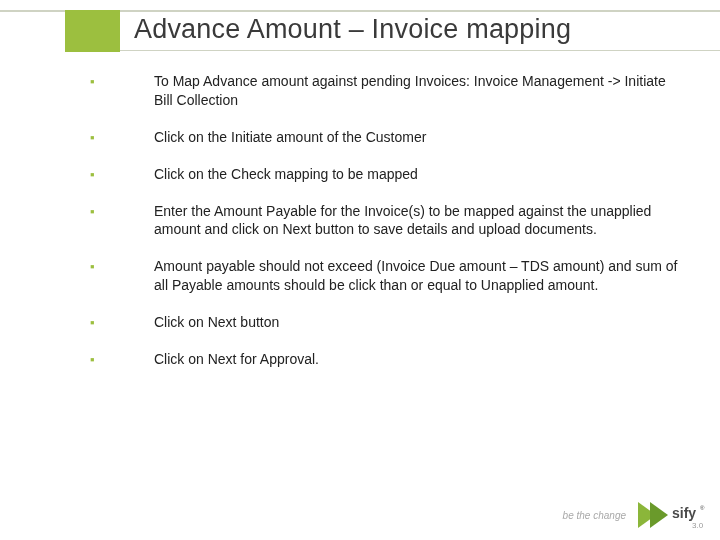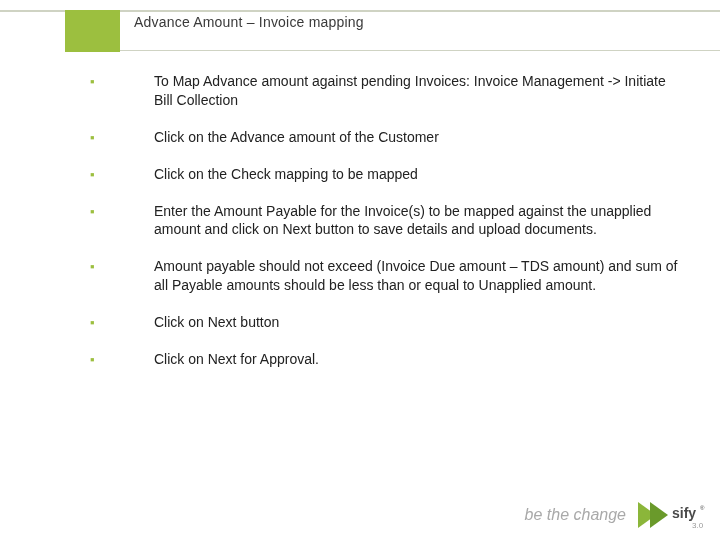--- a/index.html
+++ b/index.html
@@ -28,21 +28,21 @@
     left: 65px;
     top: 10px;
     width: 55px;
     height: 42px;
     background: #9cbf3f;
   }
   .title {
     position: absolute;
     left: 134px;
     top: 14px;
-    font-size: 14px;
+    font-size: 27px;
     color: #3a3a3a;
     letter-spacing: 0.2px;
   }
   .title-rule {
     position: absolute;
     left: 120px;
     right: 0;
     top: 50px;
     height: 1px;
     background: #cfd3c3;
@@ -77,21 +77,21 @@
 
   
   .footer {
     position: absolute;
     right: 12px;
     bottom: 8px;
     display: flex;
     align-items: center;
   }
   .tagline {
-    font-size: 16px;
+    font-size: 10px;
     color: #a9a9a9;
     font-style: italic;
     margin-right: 10px;
   }
   .logo {
     width: 72px;
     height: 34px;
   }
 </style>
 </head>
@@ -102,33 +102,33 @@
 <div class="title">Advance Amount – Invoice mapping</div>
 <div class="title-rule"></div>
 
 <div class="content">
   <div class="item">
     <div class="bullet">▪</div>
     <div class="text">To Map Advance amount against pending Invoices: Invoice Management -&gt; Initiate Bill Collection</div>
   </div>
   <div class="item">
     <div class="bullet">▪</div>
-    <div class="text">Click on the Advance amount of the Customer</div>
+    <div class="text">Click on the Initiate amount of the Customer</div>
   </div>
   <div class="item">
     <div class="bullet">▪</div>
     <div class="text">Click on the Check mapping to be mapped</div>
   </div>
   <div class="item">
     <div class="bullet">▪</div>
     <div class="text">Enter the Amount Payable for the Invoice(s) to be mapped against the unapplied amount and click on Next button to save details and upload documents.</div>
   </div>
   <div class="item">
     <div class="bullet">▪</div>
-    <div class="text">Amount payable should not exceed (Invoice Due amount – TDS amount) and sum of all Payable amounts should be less than or equal to Unapplied amount.</div>
+    <div class="text">Amount payable should not exceed (Invoice Due amount – TDS amount) and sum of all Payable amounts should be click than or equal to Unapplied amount.</div>
   </div>
   <div class="item">
     <div class="bullet">▪</div>
     <div class="text">Click on Next button</div>
   </div>
   <div class="item">
     <div class="bullet">▪</div>
     <div class="text">Click on Next for Approval.</div>
   </div>
 </div>

